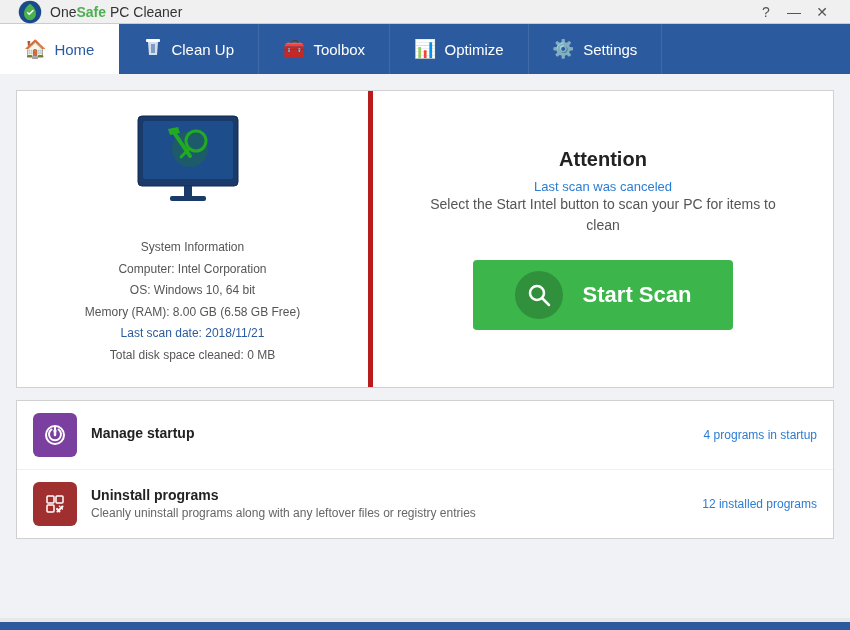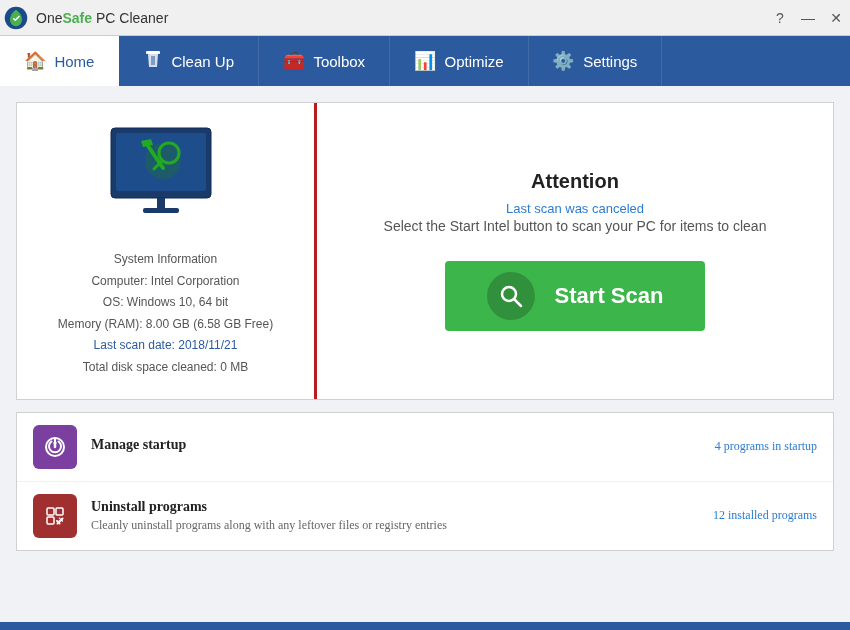--- a/index.html
+++ b/index.html
@@ -7,24 +7,24 @@
       width: 850px;
       height: 630px;
       font-family: 'Segoe UI', Arial, sans-serif;
       background: #e8e8e8;
       overflow: hidden;
     }
 
     
     .title-bar {
       background: #f0f0f0;
-      height: 36px;
-      display: flex;
-      align-items: center;
-      padding: 0 4px;
+      height: 24px;
+      display: flex;
+      align-items: center;
+      padding: 0 18px;
       border-bottom: 1px solid #ccc;
     }
     .title-bar-logo {
       width: 24px;
       height: 24px;
       margin-right: 8px;
     }
     .title-bar-text {
       flex: 1;
       font-size: 14px;
@@ -89,26 +89,26 @@
     
     .top-section {
       display: flex;
       gap: 0;
       background: white;
       border: 1px solid #d0d0d0;
     }
 
     
     .left-panel {
-      width: 300px;
+      width: 356px;
       padding: 20px;
       display: flex;
       flex-direction: column;
       align-items: center;
-      border-right: 3px solid #b91c1c;
+      border-right: 5px solid #b91c1c;
     }
     .computer-icon {
       width: 130px;
       height: 110px;
       margin-bottom: 16px;
     }
     .system-info {
       text-align: center;
       font-size: 12px;
       color: #555;
@@ -182,21 +182,20 @@
       font-size: 12px;
       color: #2b7cd3;
       border-bottom: 1px solid #e0e0e0;
     }
     .function-item {
       display: flex;
       align-items: center;
       padding: 12px 16px;
       border-bottom: 1px solid #f0f0f0;
       gap: 14px;
-      font-family: Liberation Serif, serif;
     }
     .function-item:last-child { border-bottom: none; }
     .function-icon {
       width: 44px;
       height: 44px;
       border-radius: 6px;
       display: flex;
       align-items: center;
       justify-content: center;
       font-size: 22px;

